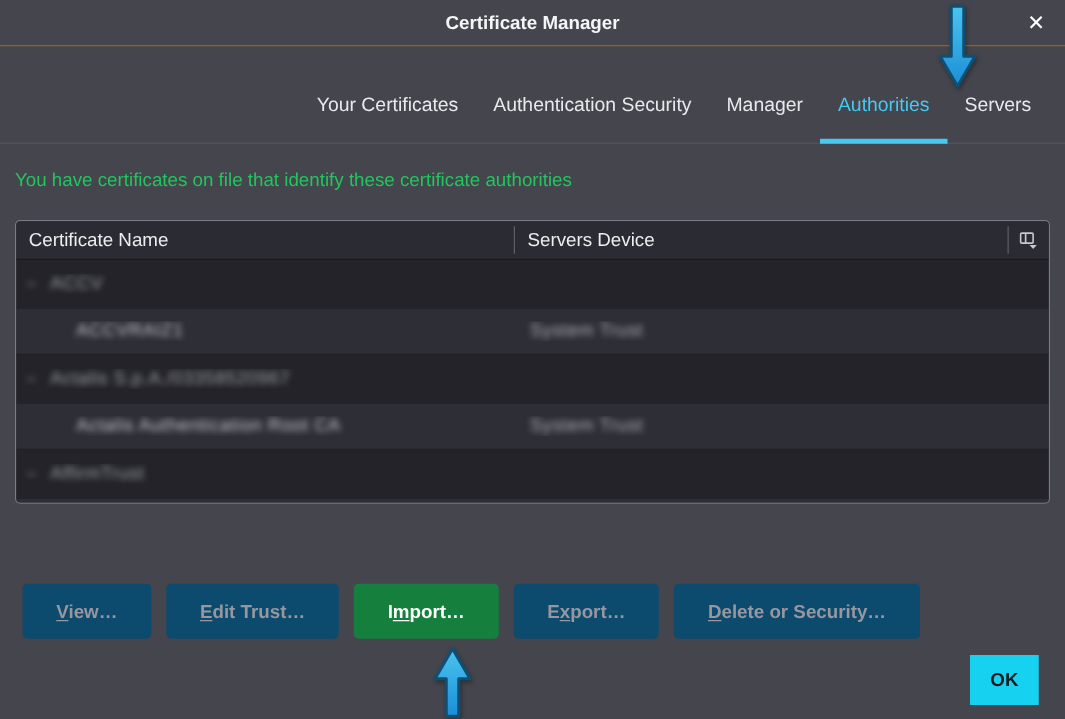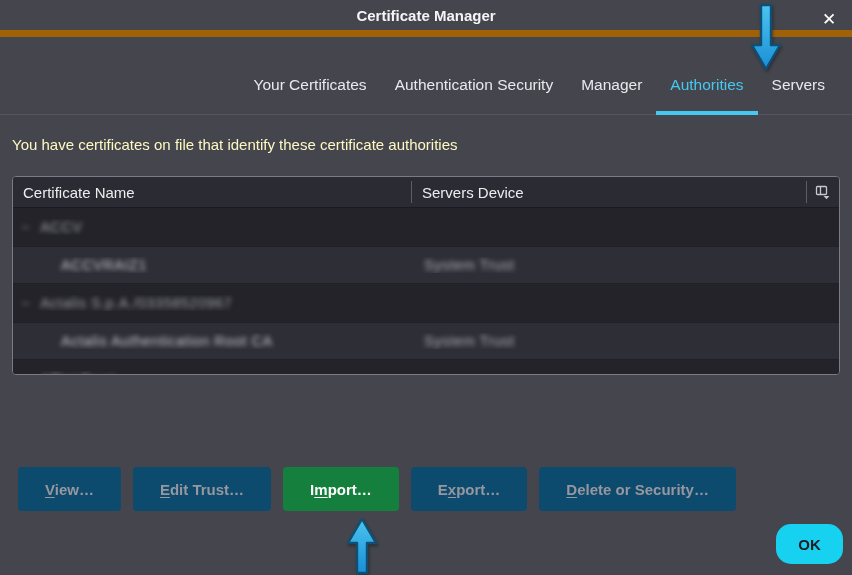--- a/index.html
+++ b/index.html
@@ -7,21 +7,21 @@
   body {
     font-family: "Liberation Sans", "DejaVu Sans", sans-serif;
     background: #45454d;
     color: #eaeaee;
     position: relative;
   }
   
   .titlebar {
     height: 37px;
     display: flex; align-items: center; justify-content: center;
-    border-bottom: 7px solid #a16207;
+    border-bottom: 1px solid #a16207;
     position: relative;
   }
   .titlebar .title { font-size: 15px; font-weight: 700; color: #f5f5f7; }
   .close-btn {
     position: absolute; right: 9px; top: 5px;
     width: 28px; height: 28px;
     display: flex; align-items: center; justify-content: center;
     font-size: 17px; color: #ffffff; cursor: default;
   }
   
@@ -41,26 +41,26 @@
   }
   .tab.active { color: #45c9f1; }
   .tab.active::after {
     content: "";
     position: absolute; left: 0; right: 0; bottom: -1px;
     height: 4px; background: #45c9f1;
   }
   
   .info {
     position: absolute; left: 12px; top: 136px;
-    font-size: 15px; color: #fef9c3;
+    font-size: 15px; color: #22c55e;
   }
   
   .table {
     position: absolute; left: 12px; top: 176px;
-    width: 828px; height: 199px;
+    width: 828px; height: 227px;
     border: 1px solid #7b7b85;
     border-radius: 4px;
     background: #232329;
     overflow: hidden;
     display: flex; flex-direction: column;
   }
   .thead {
     height: 31px; flex: 0 0 31px;
     background: #2b2b33;
     border-bottom: 1px solid #1a1a20;
@@ -100,23 +100,23 @@
     border: none; border-radius: 4px;
     font-family: inherit;
     font-size: 15px; font-weight: 600;
     color: #97979f;
     white-space: nowrap;
   }
   .btn.enabled { background: #15803d; color: #ffffff; }
   .btn u { text-decoration: underline; text-underline-offset: 2px; }
   .ok-btn {
     position: absolute; left: 776px; top: 524px;
-    width: 67px; height: 40px;
+    width: 55px; height: 40px;
     background: #17d1f1;
-    border: none; border-radius: 15px;
+    border: none; border-radius: 0;
     font-family: inherit;
     font-size: 15px; font-weight: 700;
     color: #1b1b20;
   }
   
   .arrow { position: absolute; pointer-events: none; filter: drop-shadow(1.5px 2px 1.5px rgba(0,0,0,.35)); }
   .arrow-down { left: 747px; top: 3px; }
   .arrow-up { left: 343px; top: 517px; }
 </style>
 </head>

